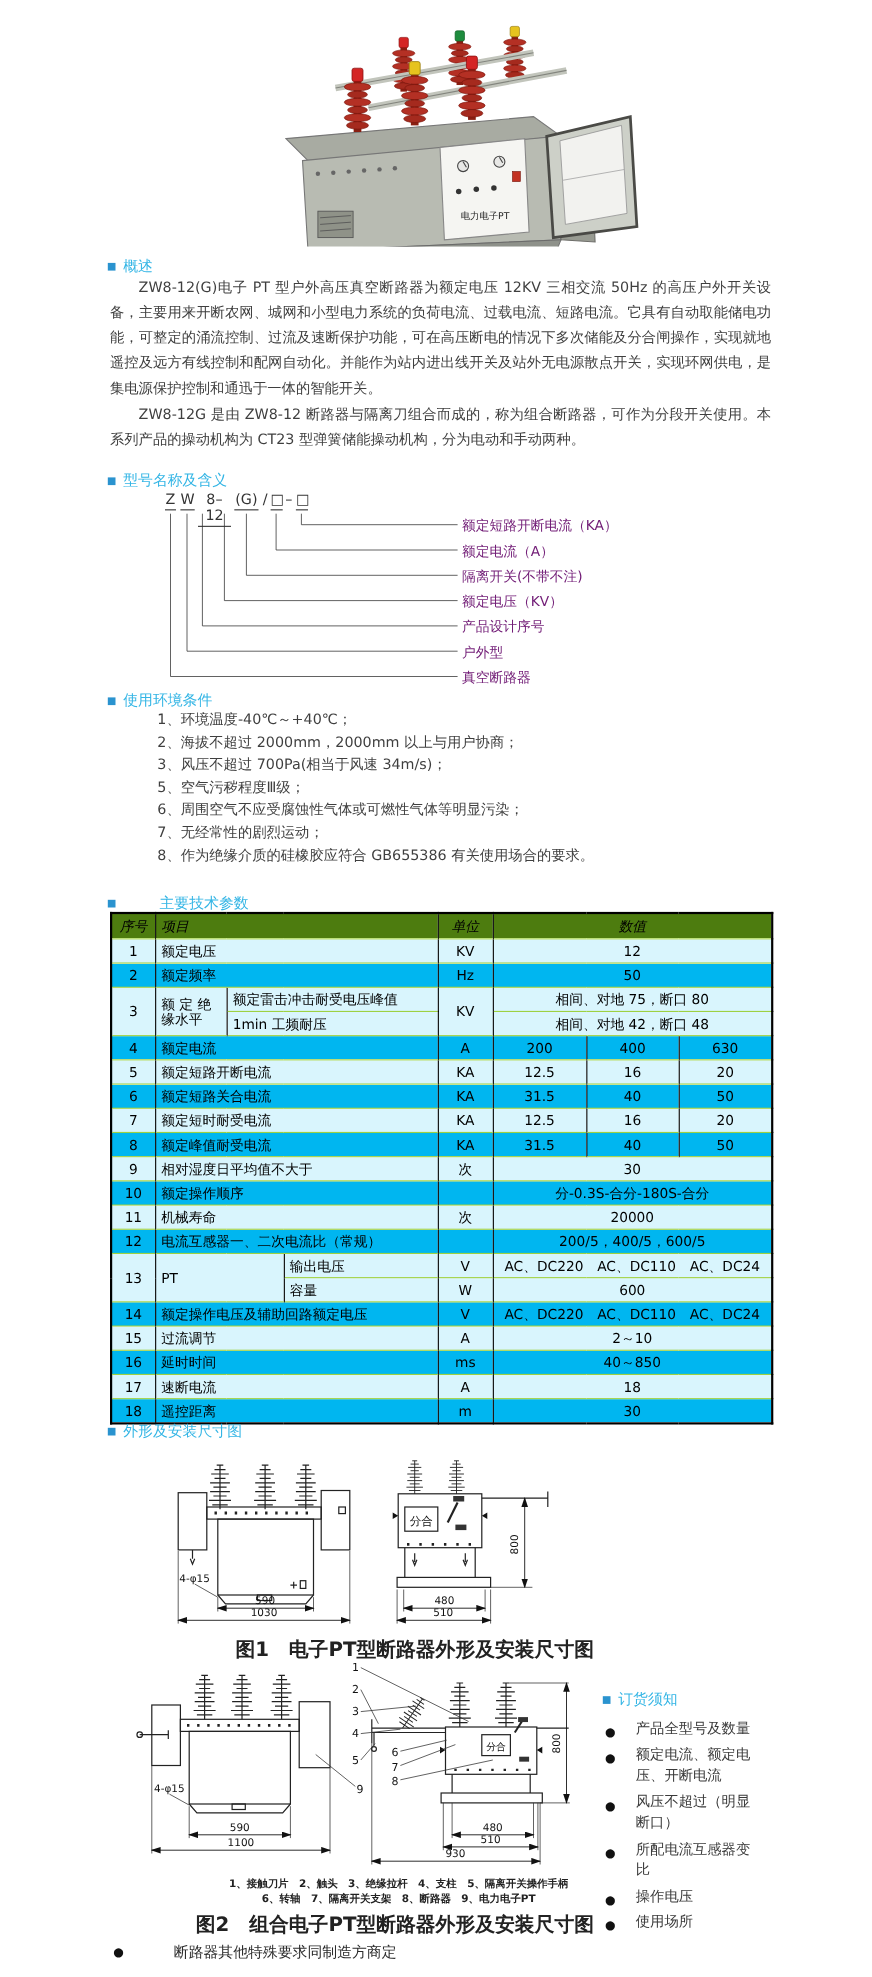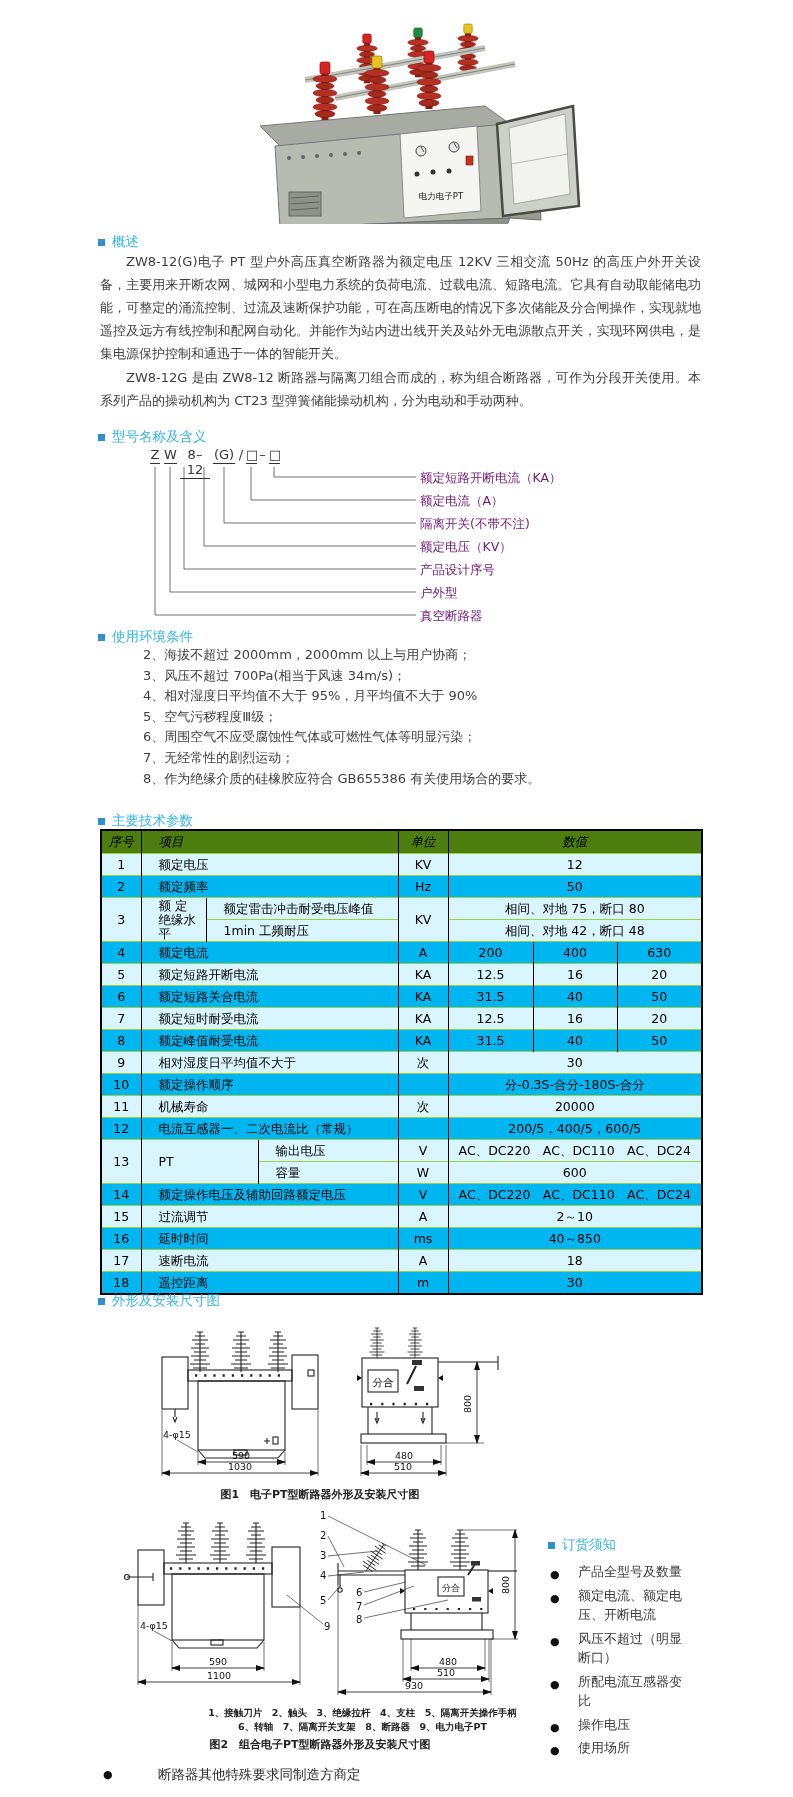--- a/index.html
+++ b/index.html
@@ -20,29 +20,29 @@
   
   .envlist{font-size:13px;color:#3f3f3f;}
   .envlist div{line-height:20.6px;white-space:nowrap;}
   
   table.params{border-collapse:collapse;table-layout:fixed;width:601px;border:2px solid #000;font-size:12.5px;color:#000;}
   table.params td{border-left:1px solid #000;border-top:1px solid #9ed141;text-align:center;
                   padding:0 3px;height:21px;overflow:hidden;line-height:14px;}
   table.params tr.hd td{background:#4d7c0f;height:22px;font-weight:500;font-style:italic;}
   table.params tr.lt td{background:#d9f5fd;}
   table.params tr.dk td{background:#00b6f0;}
-  table.params td.it{text-align:left;padding-left:17px;}
+  table.params td.it{text-align:left;padding-left:5px;}
   
   svg.fig{position:absolute;}
   .ln{fill:none;stroke:#222;stroke-width:1.1;}
   .lnt{fill:none;stroke:#333;stroke-width:0.7;}
   .dimln{fill:none;stroke:#111;stroke-width:0.8;}
   .dim{font-size:9.5px;fill:#111;}
   .callout{font-size:10px;fill:#111;}
-  .figcap{width:440px;text-align:center;font-size:11px;font-weight:700;color:#222;}
+  .figcap{width:440px;text-align:right;font-size:18px;font-weight:700;color:#222;}
   .legend{width:335px;text-align:center;font-size:9.5px;font-weight:600;color:#222;line-height:14px;}
   
   .ordering{width:175px;}
   .ord-item{position:relative;padding-left:30px;font-size:13px;line-height:19.5px;color:#3a3a3a;margin-bottom:4px;width:106px;}
   .ord-item .blt{position:absolute;left:2px;top:3px;font-size:11px;color:#111;}
   
   .footnote{position:relative;padding-left:58px;font-size:13.5px;color:#2b2b2b;}
   .footnote .blt{position:absolute;left:3px;top:2px;font-size:11px;color:#111;}
 </style>
 </head>
@@ -173,30 +173,30 @@
     <div class="mlabel" style="top:114px;">产品设计序号</div>
     <div class="mlabel" style="top:137px;">户外型</div>
     <div class="mlabel" style="top:160px;">真空断路器</div>
   </div>
 
   <div class="abs sec-h" style="left:98px;top:628px;">
     <span class="sq"></span>
     <span>使用环境条件</span>
   </div>
   <div class="abs envlist" style="left:143px;top:645px;">
+    <div>1、环境温度-40℃～+40℃；</div>
     <div>2、海拔不超过 2000mm，2000mm 以上与用户协商；</div>
     <div>3、风压不超过 700Pa(相当于风速 34m/s)；</div>
-    <div>4、相对湿度日平均值不大于 95%，月平均值不大于 90%</div>
     <div>5、空气污秽程度Ⅲ级；</div>
     <div>6、周围空气不应受腐蚀性气体或可燃性气体等明显污染；</div>
     <div>7、无经常性的剧烈运动；</div>
     <div>8、作为绝缘介质的硅橡胶应符合 GB655386 有关使用场合的要求。</div>
   </div>
 
-  <div class="abs sec-h" style="left:98px;top:812px;">
+  <div class="abs sec-h" style="left:98px;top:812px;gap:33px;">
     <span class="sq"></span>
     <span>主要技术参数</span>
   </div>
   <table class="params abs" style="left:100px;top:829px;">
     <colgroup>
         <col style="width:40px">
         <col style="width:65px">
         <col style="width:52px">
         <col style="width:140px">
               <col style="width:50px">

